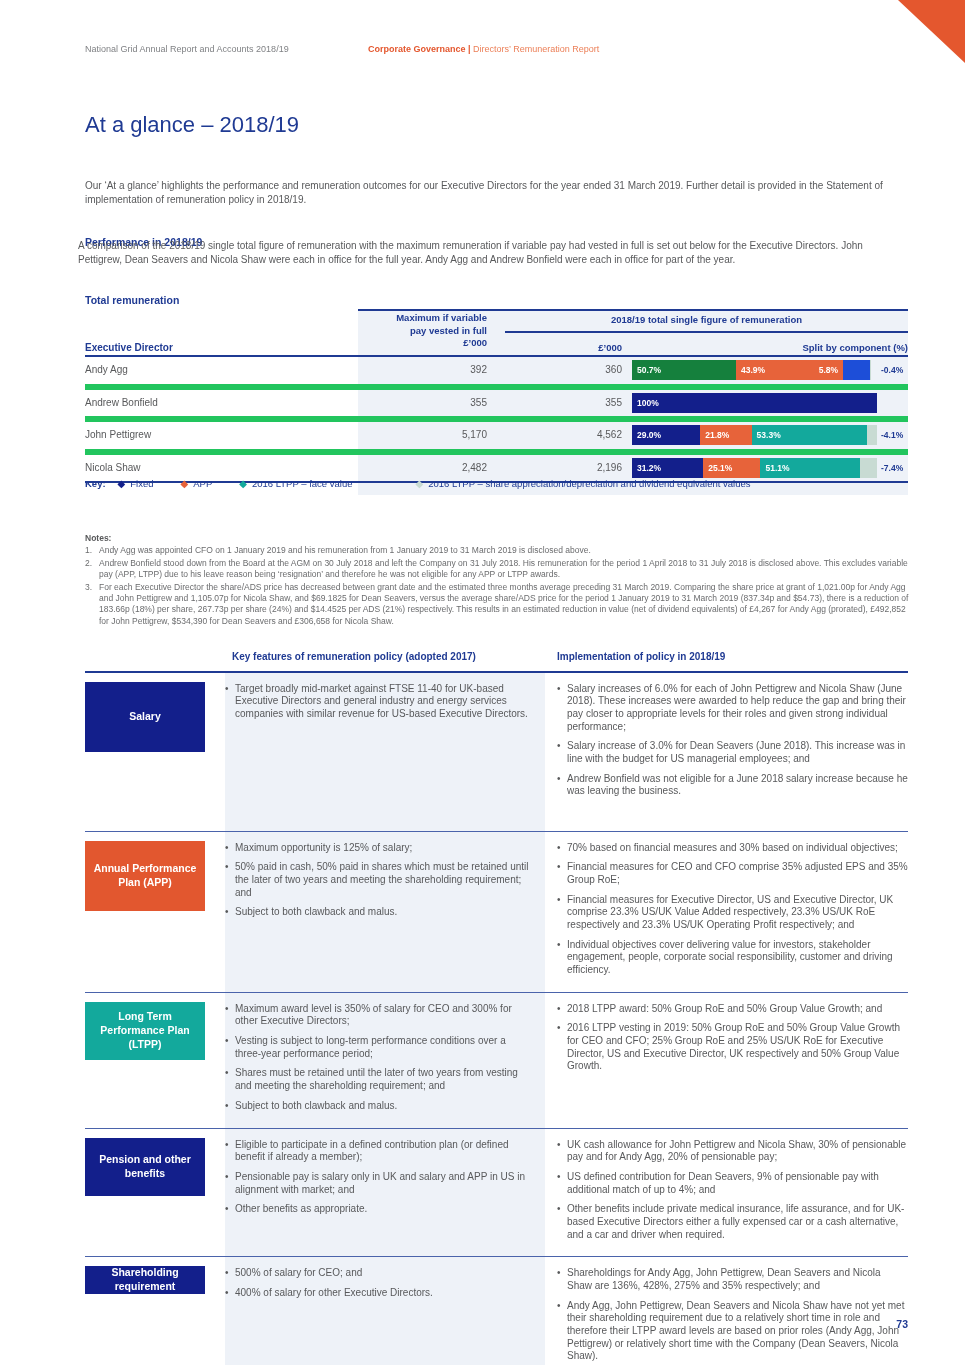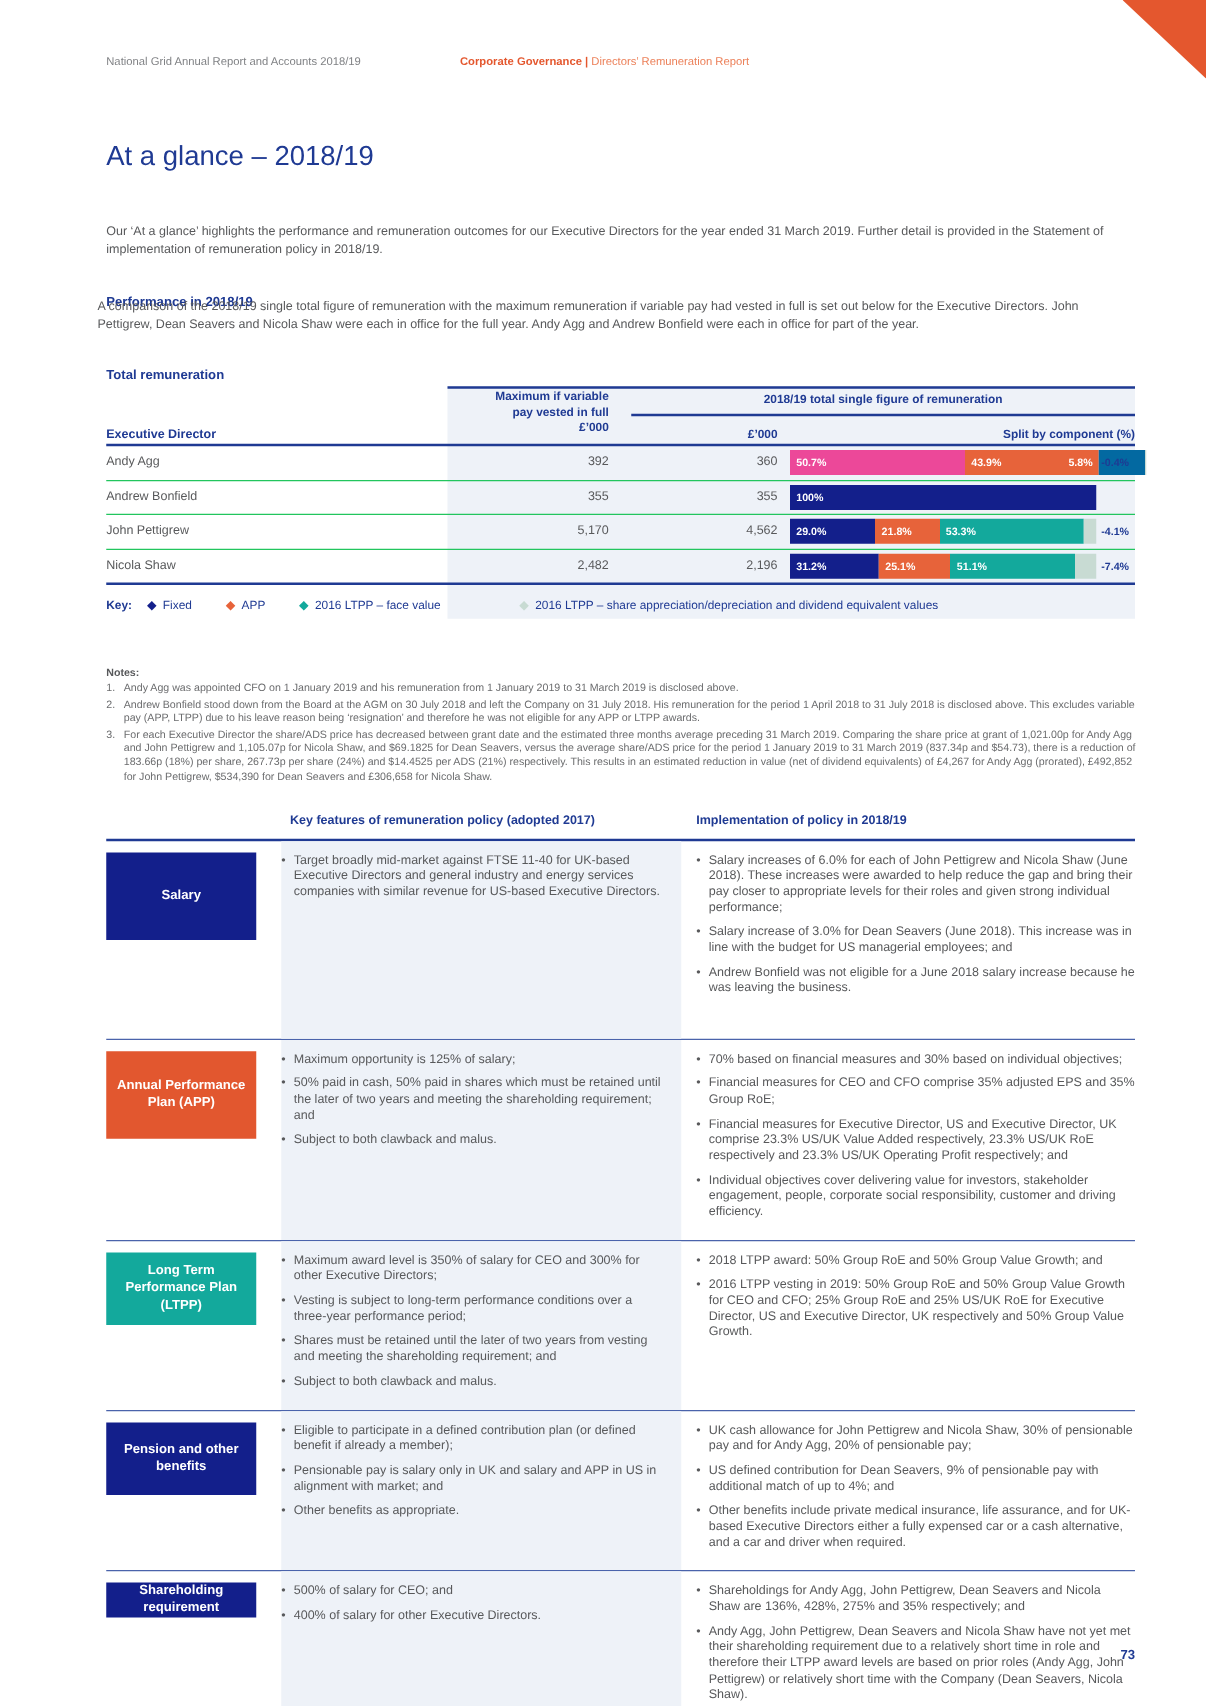--- a/index.html
+++ b/index.html
@@ -29,21 +29,21 @@
   .remtab .spanline{position:absolute;left:420px;top:22px;width:403px;height:1.5px;background:#1f3a93;}
   .remtab .maxhdr{position:absolute;left:200px;top:3px;width:202px;text-align:right;white-space:pre-line;
                   font-size:9.5px;font-weight:bold;color:#1f3a93;line-height:1.34;}
   .remtab .exechdr{position:absolute;left:0;top:33px;font-size:10px;font-weight:bold;color:#1f3a93;}
   .remtab .singlehdr{position:absolute;left:437px;top:33px;width:100px;text-align:right;
                      font-size:9.5px;font-weight:bold;color:#1f3a93;}
   .remtab .splithdr{position:absolute;left:623px;top:33px;width:200px;text-align:right;
                     font-size:9.5px;font-weight:bold;color:#1f3a93;}
   .remtab .thick{position:absolute;left:0;top:46px;width:823px;height:2px;background:#1f3a93;}
   .rows{position:absolute;left:0;top:48px;width:823px;}
-  .trow{position:relative;height:26.6px;border-bottom:1px solid #22c55e;}
+  .trow{position:relative;height:26.6px;border-bottom:6px solid #22c55e;}
   .trow:last-child{border-bottom:2px solid #1f3a93;}
   .trow .nm{position:absolute;left:0;top:0;line-height:26.6px;font-size:10px;color:#58595b;}
   .trow .mx{position:absolute;left:260px;width:142px;text-align:right;line-height:26.6px;font-size:10px;}
   .trow .sg{position:absolute;left:460px;width:77px;text-align:right;line-height:26.6px;font-size:10px;}
   .bar{position:absolute;left:547px;top:3.3px;height:20px;display:flex;}
   .seg{position:relative;height:20px;}
   .seg-label{position:absolute;left:0;top:0;padding-left:5px;line-height:20px;
              font-size:8.5px;font-weight:bold;color:#fff;white-space:nowrap;}
   .seg-label.before{left:auto;right:100%;padding-left:0;padding-right:5px;}
   .neg{position:absolute;left:796px;top:3.3px;line-height:20px;font-size:8.5px;font-weight:bold;color:#1f3a93;}
@@ -116,27 +116,27 @@
     <div class="exechdr">Executive Director</div>
     <div class="singlehdr">£’000</div>
     <div class="splithdr">Split by component (%)</div>
     <div class="thick"></div>
     <div class="rows">
         <div class="trow">
           <span class="nm">Andy Agg</span>
           <span class="mx">392</span>
           <span class="sg">360</span>
           <div class="bar">
-            <div class="seg" style="width:140px;background:#ec4899">
+            <div class="seg" style="width:104px;background:#15803d">
               <span class="seg-label">50.7%</span>
             </div>
             <div class="seg" style="width:107.1px;background:#e7633a">
               <span class="seg-label">43.9%</span>
             </div>
-            <div class="seg" style="width:37px;background:#0369a1">
+            <div class="seg" style="width:27px;background:#1d4ed8">
               <span class="seg-label before">5.8%</span>
             </div>
             <div class="seg" style="width:1.0px;background:#c8dbd3"></div>
           </div>
           <span class="neg">-0.4%</span>
         </div>
         <div class="trow">
           <span class="nm">Andrew Bonfield</span>
           <span class="mx">355</span>
           <span class="sg">355</span>

